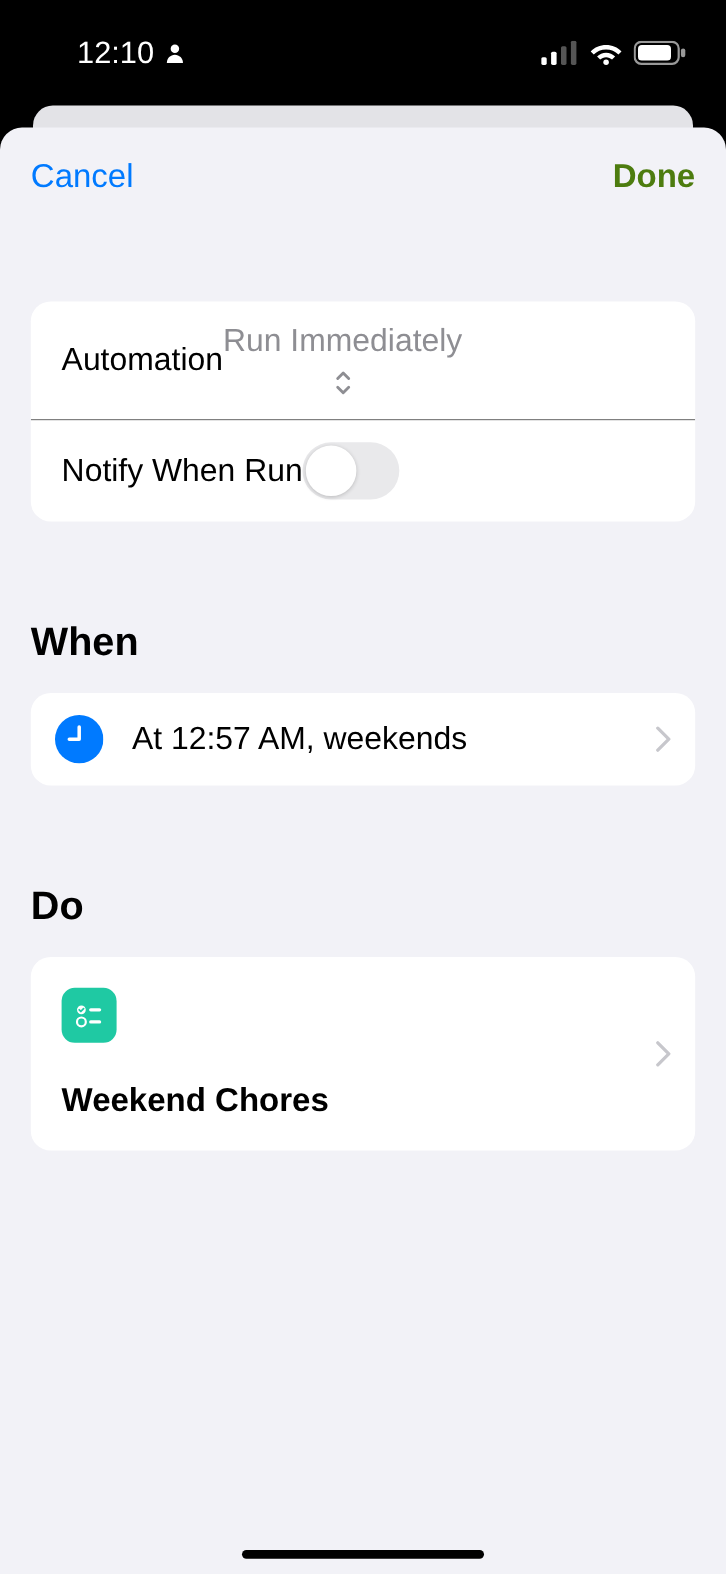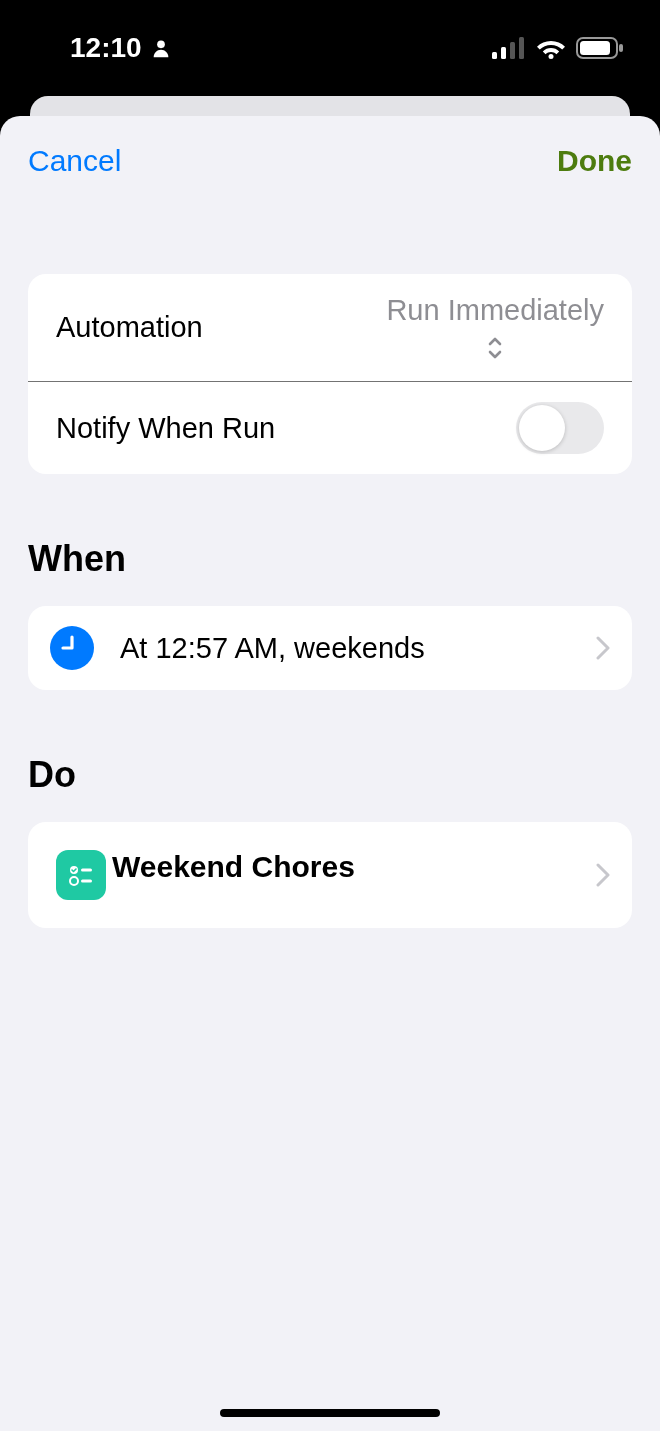--- a/index.html
+++ b/index.html
@@ -22,21 +22,21 @@
       align-items: center;
       justify-content: space-between;
       padding: 0 36px 0 70px;
       color: #fff;
     }
     .status-left {
       display: flex;
       align-items: center;
       gap: 8px;
       font-size: 28px;
-      font-weight: 700;
+      font-weight: 400;
     }
     .status-right {
       display: flex;
       align-items: center;
       gap: 10px;
     }
     .modal-underlay {
       position: absolute;
       top: 96px;
       left: 30px;
@@ -75,21 +75,21 @@
     }
     .card {
       background: #fff;
       border-radius: 18px;
       margin-top: 96px;
       overflow: hidden;
     }
     .card-row {
       display: flex;
       align-items: center;
-      justify-content: space-between;
+      justify-content: flex-start;
       padding: 20px 28px;
       min-height: 74px;
     }
     .card-row + .card-row {
       border-top: 1px solid #737373;
     }
     .row-label {
       font-size: 29px;
       color: #000;
       font-weight: 400;
@@ -119,21 +119,21 @@
       width: 46px;
       height: 46px;
       background: #fff;
       border-radius: 50%;
       box-shadow: 0 1px 4px rgba(0,0,0,0.2);
     }
     .section-title {
       font-size: 36px;
       font-weight: 700;
       color: #000;
-      margin-top: 64px;
+      margin-top: 88px;
     }
     .when-card {
       background: #fff;
       border-radius: 18px;
       margin-top: 26px;
       display: flex;
       align-items: center;
       padding: 20px 22px;
       gap: 26px;
     }
@@ -156,22 +156,22 @@
       border-radius: 18px;
       margin-top: 26px;
       display: flex;
       align-items: center;
       padding: 28px 22px 28px 28px;
       gap: 20px;
     }
     .do-left {
       flex: 1;
       display: flex;
-      flex-direction: row;
-      gap: 6px;
+      flex-direction: column;
+      gap: 36px;
     }
     .shortcut-icon {
       width: 50px;
       height: 50px;
       border-radius: 12px;
       background: #1fc9a3;
       display: flex;
       align-items: center;
       justify-content: center;
       flex-shrink: 0;

